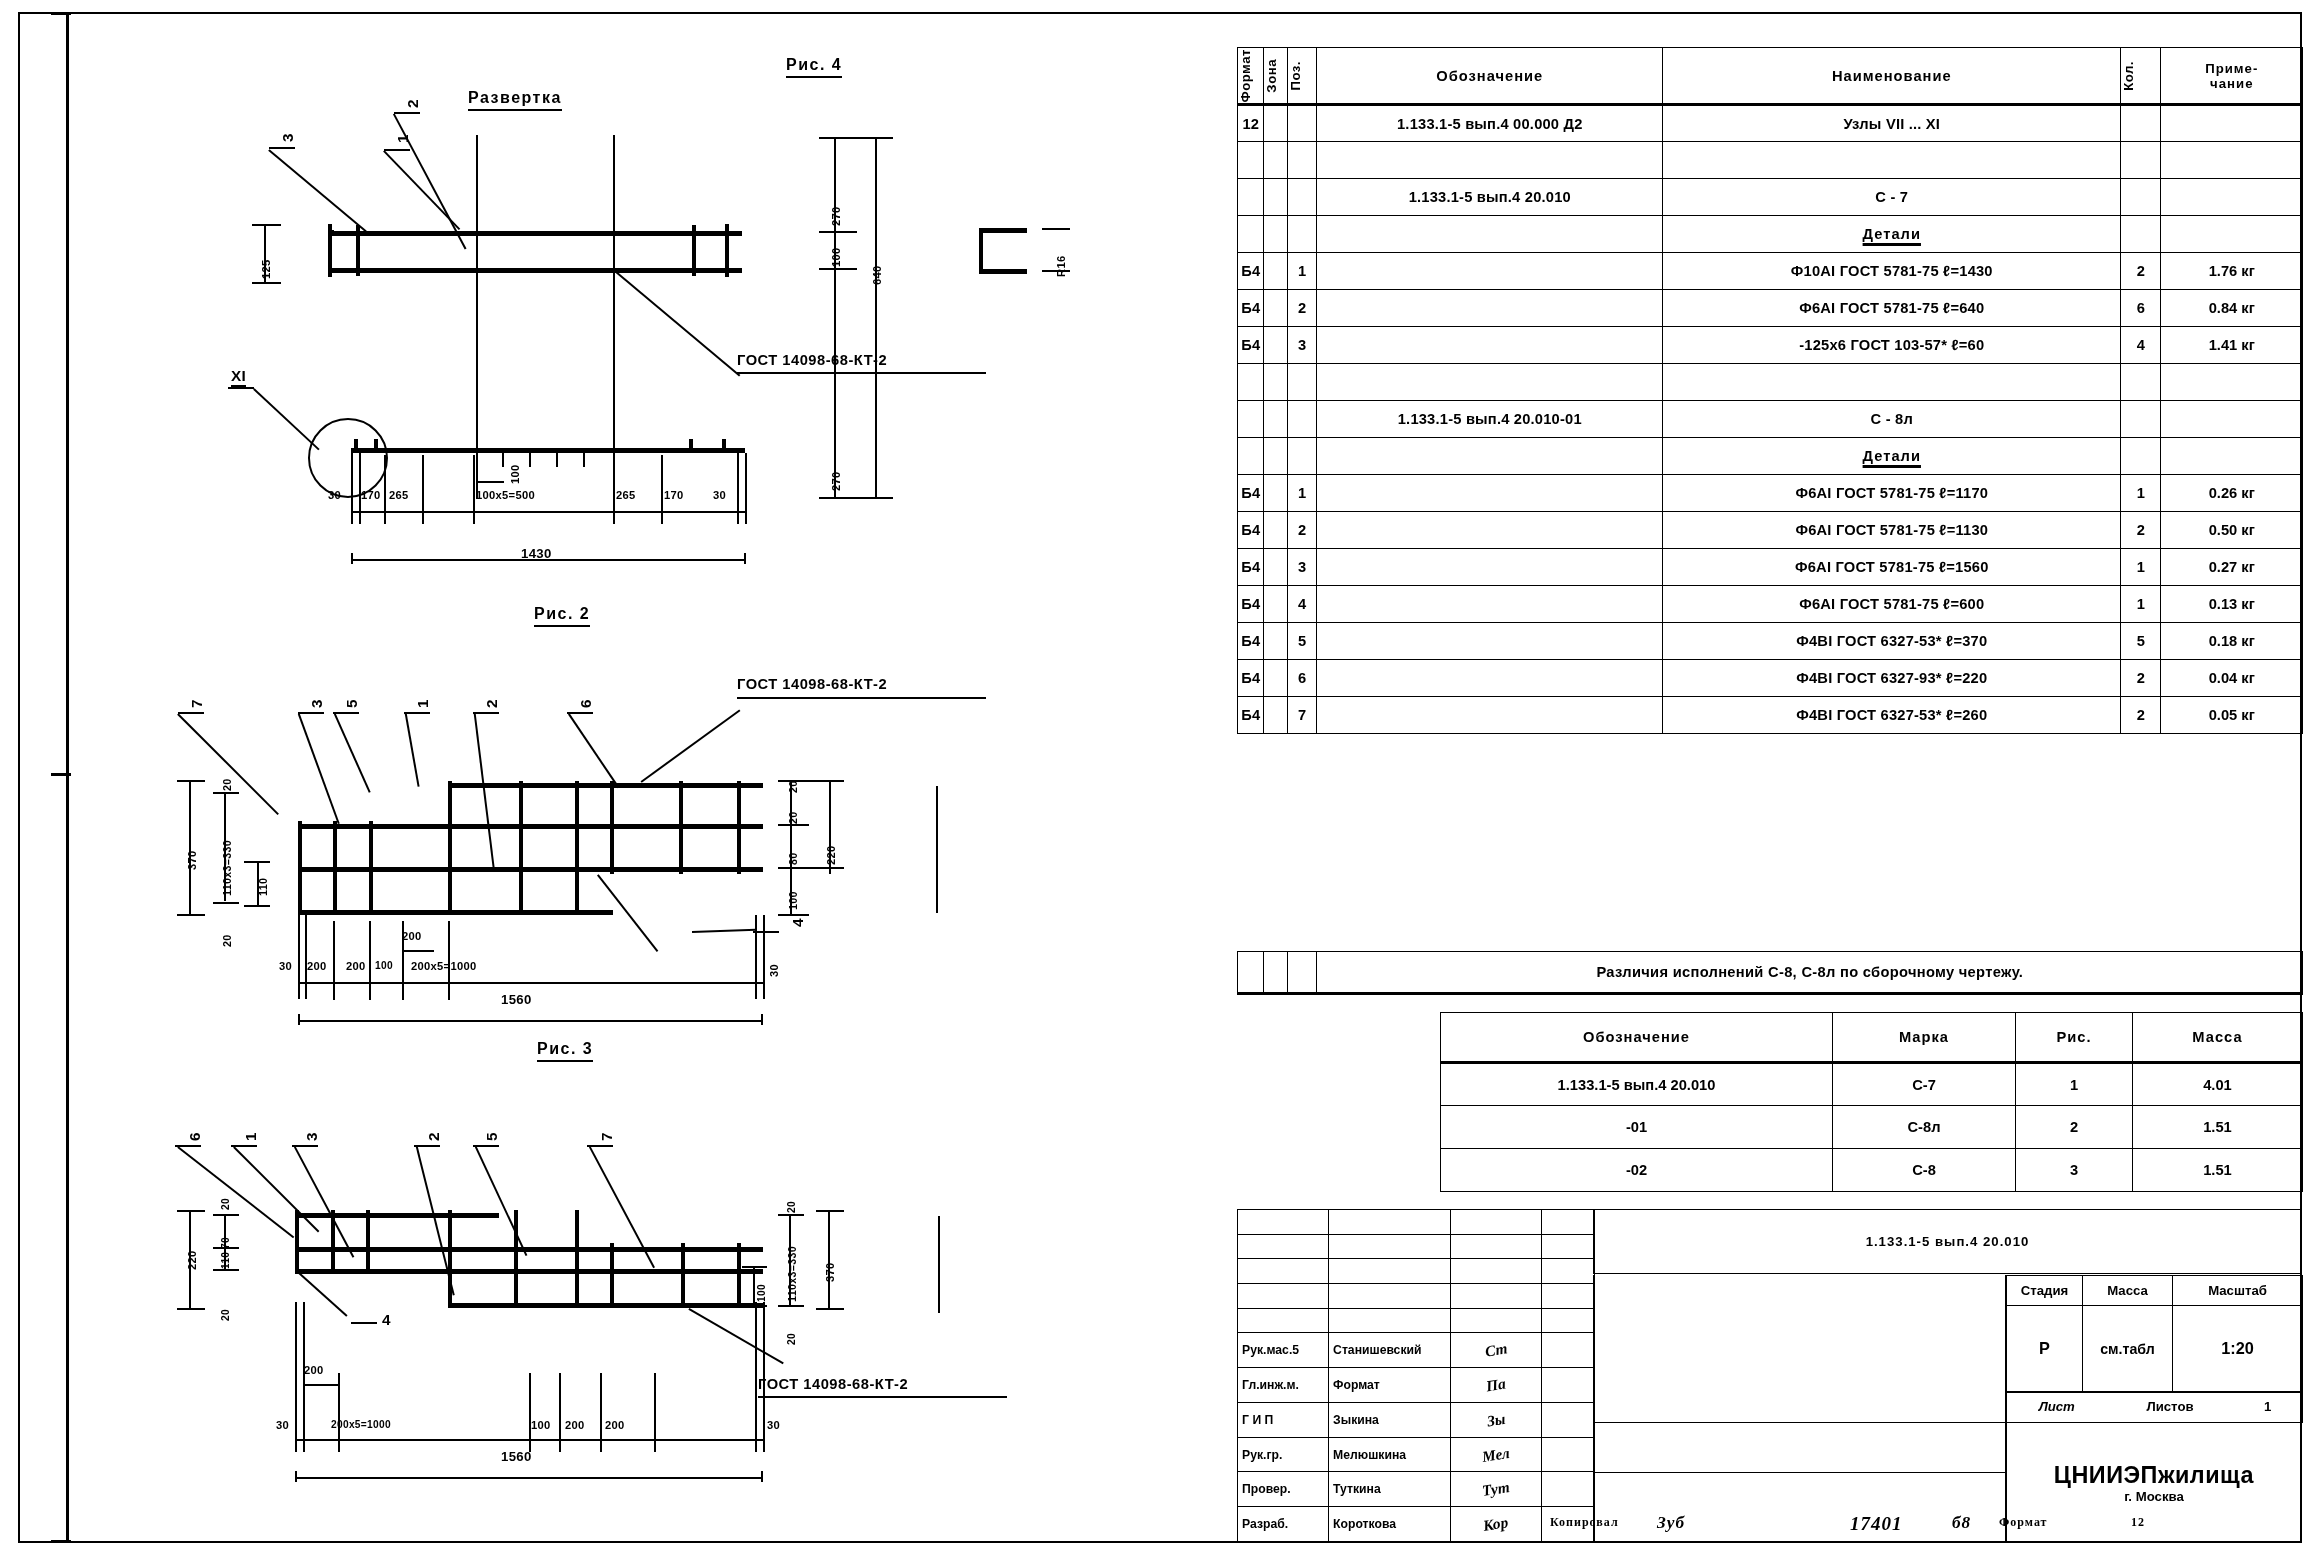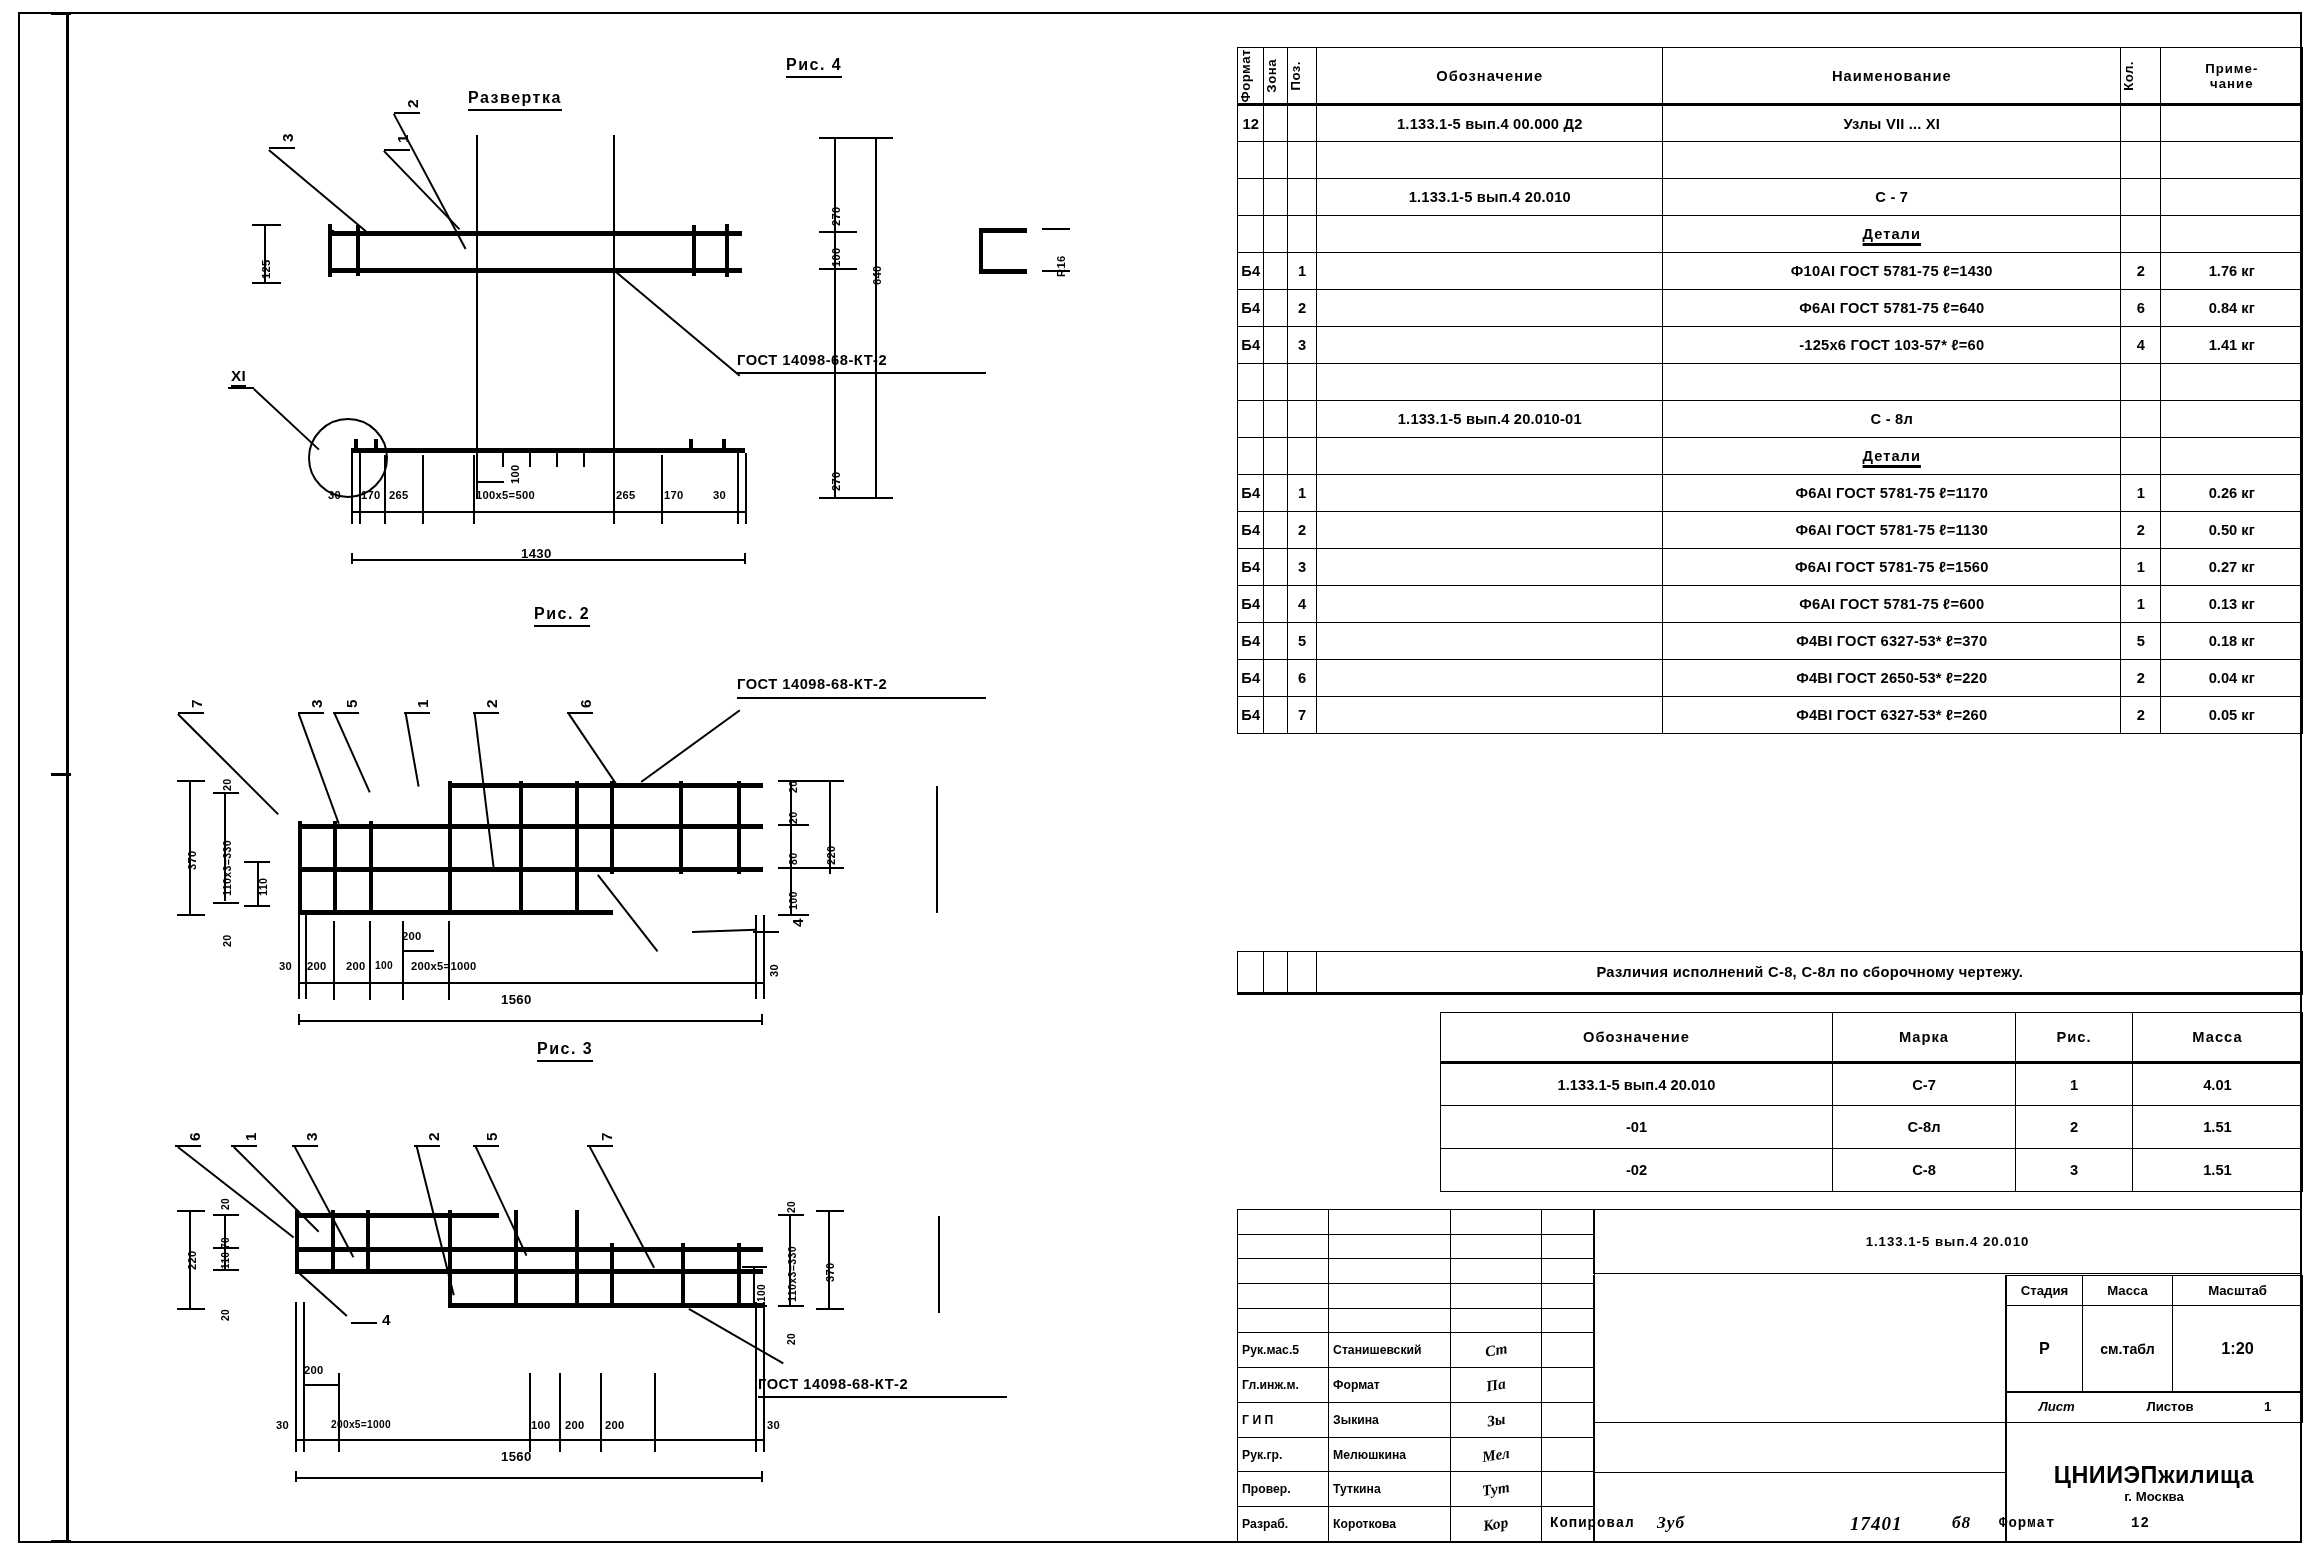--- a/index.html
+++ b/index.html
@@ -54,22 +54,22 @@
   table.tb td{border:1.5px solid #000;font-family:"Liberation Sans",sans-serif;
       font-weight:700;font-size:13.2px;text-align:center;vertical-align:middle;color:#000;}
   .tb .lft{text-align:left;padding-left:4.1px;font-size:12.2px;}
   .sig{font-family:"Liberation Serif",serif;font-style:italic;font-size:15.3px;
        transform:rotate(-9deg);display:inline-block;}
   .bigcode{font-size:20.3px;letter-spacing:1px;}
   .bigname{font-size:22.4px;letter-spacing:5.1px;}
   .bigname2{font-size:20.3px;letter-spacing:2.5px;}
   .org{font-size:23.4px;letter-spacing:0.5px;}
   .orgsub{font-size:13.2px;}
-  .footline{position:absolute;font-family:Liberation Mono, monospace;font-weight:700;
-       font-size:14px;letter-spacing:1px;}
+  .footline{position:absolute;font-family:Liberation Serif, serif;font-weight:700;
+       font-size:12px;letter-spacing:1px;}
   .hand{font-family:"Liberation Serif",serif;font-style:italic;font-weight:700;}
 </style>
 </head>
 <body>
 
 <div id="sheet">
 
   <div class="frame-outer"></div>
   <div class="frame-left-notch"></div>
   <div class="notch-tick" style="top:12.2px;"></div>
@@ -567,21 +567,21 @@
           <td class="nm"></td>
           <td class="nm">Ф4ВI ГОСТ 6327-53* ℓ=370</td>
           <td>5</td>
           <td>0.18 кг</td>
         </tr>
         <tr style="height: 37px;">
           <td>Б4</td>
           <td></td>
           <td>6</td>
           <td class="nm"></td>
-          <td class="nm">Ф4ВI ГОСТ 2650-53* ℓ=220</td>
+          <td class="nm">Ф4ВI ГОСТ 6327-93* ℓ=220</td>
           <td>2</td>
           <td>0.04 кг</td>
         </tr>
         <tr style="height: 37px;">
           <td>Б4</td>
           <td></td>
           <td>7</td>
           <td class="nm"></td>
           <td class="nm">Ф4ВI ГОСТ 6327-53* ℓ=260</td>
           <td>2</td>

